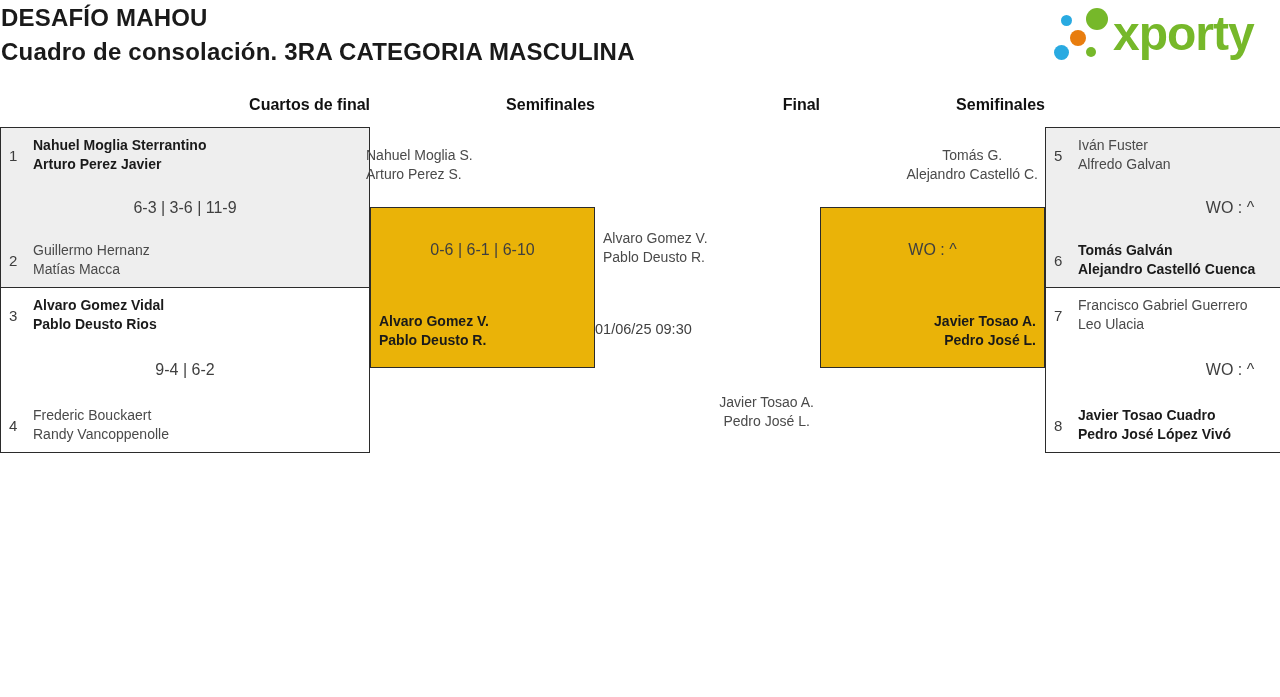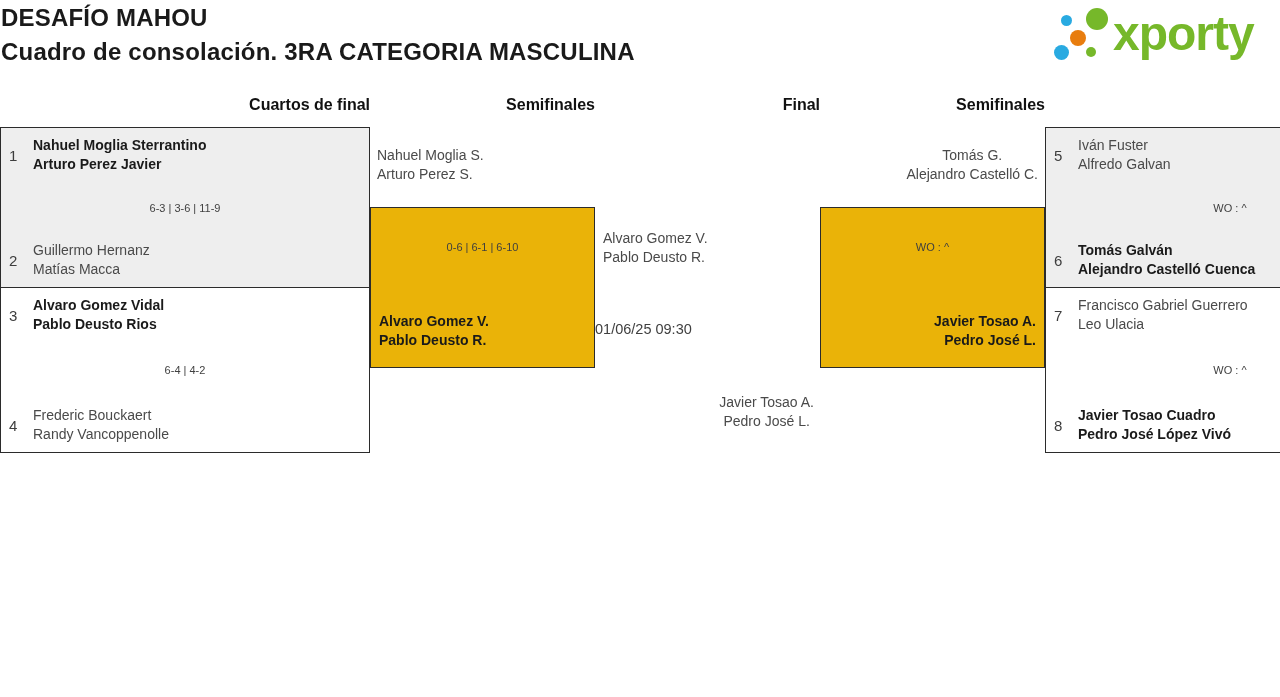--- a/index.html
+++ b/index.html
@@ -43,34 +43,34 @@
   .match-box.gray{background:var(--box-gray);}
   .qf1l{left:0;top:127px;width:370px;height:161px;}
   .qf2l{left:0;top:287px;width:370px;height:166px;}
   .qf1r{left:1045px;top:127px;width:370px;height:161px;}
   .qf2r{left:1045px;top:287px;width:370px;height:166px;}
 
   .team-row{display:flex;align-items:center;}
   .seed{flex:none;width:24px;padding-left:8px;box-sizing:content-box;font-size:15px;color:#3d3d3d;}
   .player{font-size:14px;line-height:19px;color:var(--text-mid);white-space:nowrap;}
   .bold .player{font-weight:700;color:var(--text-dark);}
-  .score{text-align:center;font-size:11px;color:#3f3f3f;white-space:nowrap;}
+  .score{text-align:center;font-size:16px;color:#3f3f3f;white-space:nowrap;}
 
   
   .sf-box{position:absolute;box-sizing:border-box;border:1px solid var(--line);background:#eab308;z-index:2;}
   .sfl{left:370px;top:207px;width:225px;height:161px;}
   .sfr{left:820px;top:207px;width:225px;height:161px;}
   .sf-box .score{position:absolute;top:33px;left:0;right:0;}
   .anchor-bl{position:absolute;left:8px;bottom:17px;}
   .anchor-br{position:absolute;right:8px;bottom:17px;text-align:right;}
 
   
   .float-team{position:absolute;z-index:3;}
   .float-team.right{text-align:center;}
-  .sfl-top{left:377px;top:146px;}
+  .sfl-top{left:366px;top:146px;}
   .sfr-top{right:242px;top:146px;}
   .final-left{left:603px;top:229px;}
   .final-right{right:466px;top:393px;}
   .final-date{position:absolute;left:595px;top:321px;width:225px;text-align:left;font-size:14.5px;color:#3f3f3f;}
 </style>
 </head>
 <body>
 
 <div class="page">
 
@@ -113,21 +113,21 @@
   </div>
 
   <div class="match-box qf2l">
     <div class="team-row">
       <div class="seed">3</div>
       <div class="team bold">
         <div class="player">Alvaro Gomez Vidal</div>
         <div class="player">Pablo Deusto Rios</div>
       </div>
     </div>
-    <div class="score">6-4 | 4-2</div>
+    <div class="score">9-4 | 6-2</div>
     <div class="team-row">
       <div class="seed">4</div>
       <div class="team">
         <div class="player">Frederic Bouckaert</div>
         <div class="player">Randy Vancoppenolle</div>
       </div>
     </div>
   </div>
 
   <div class="float-team sfl-top">

